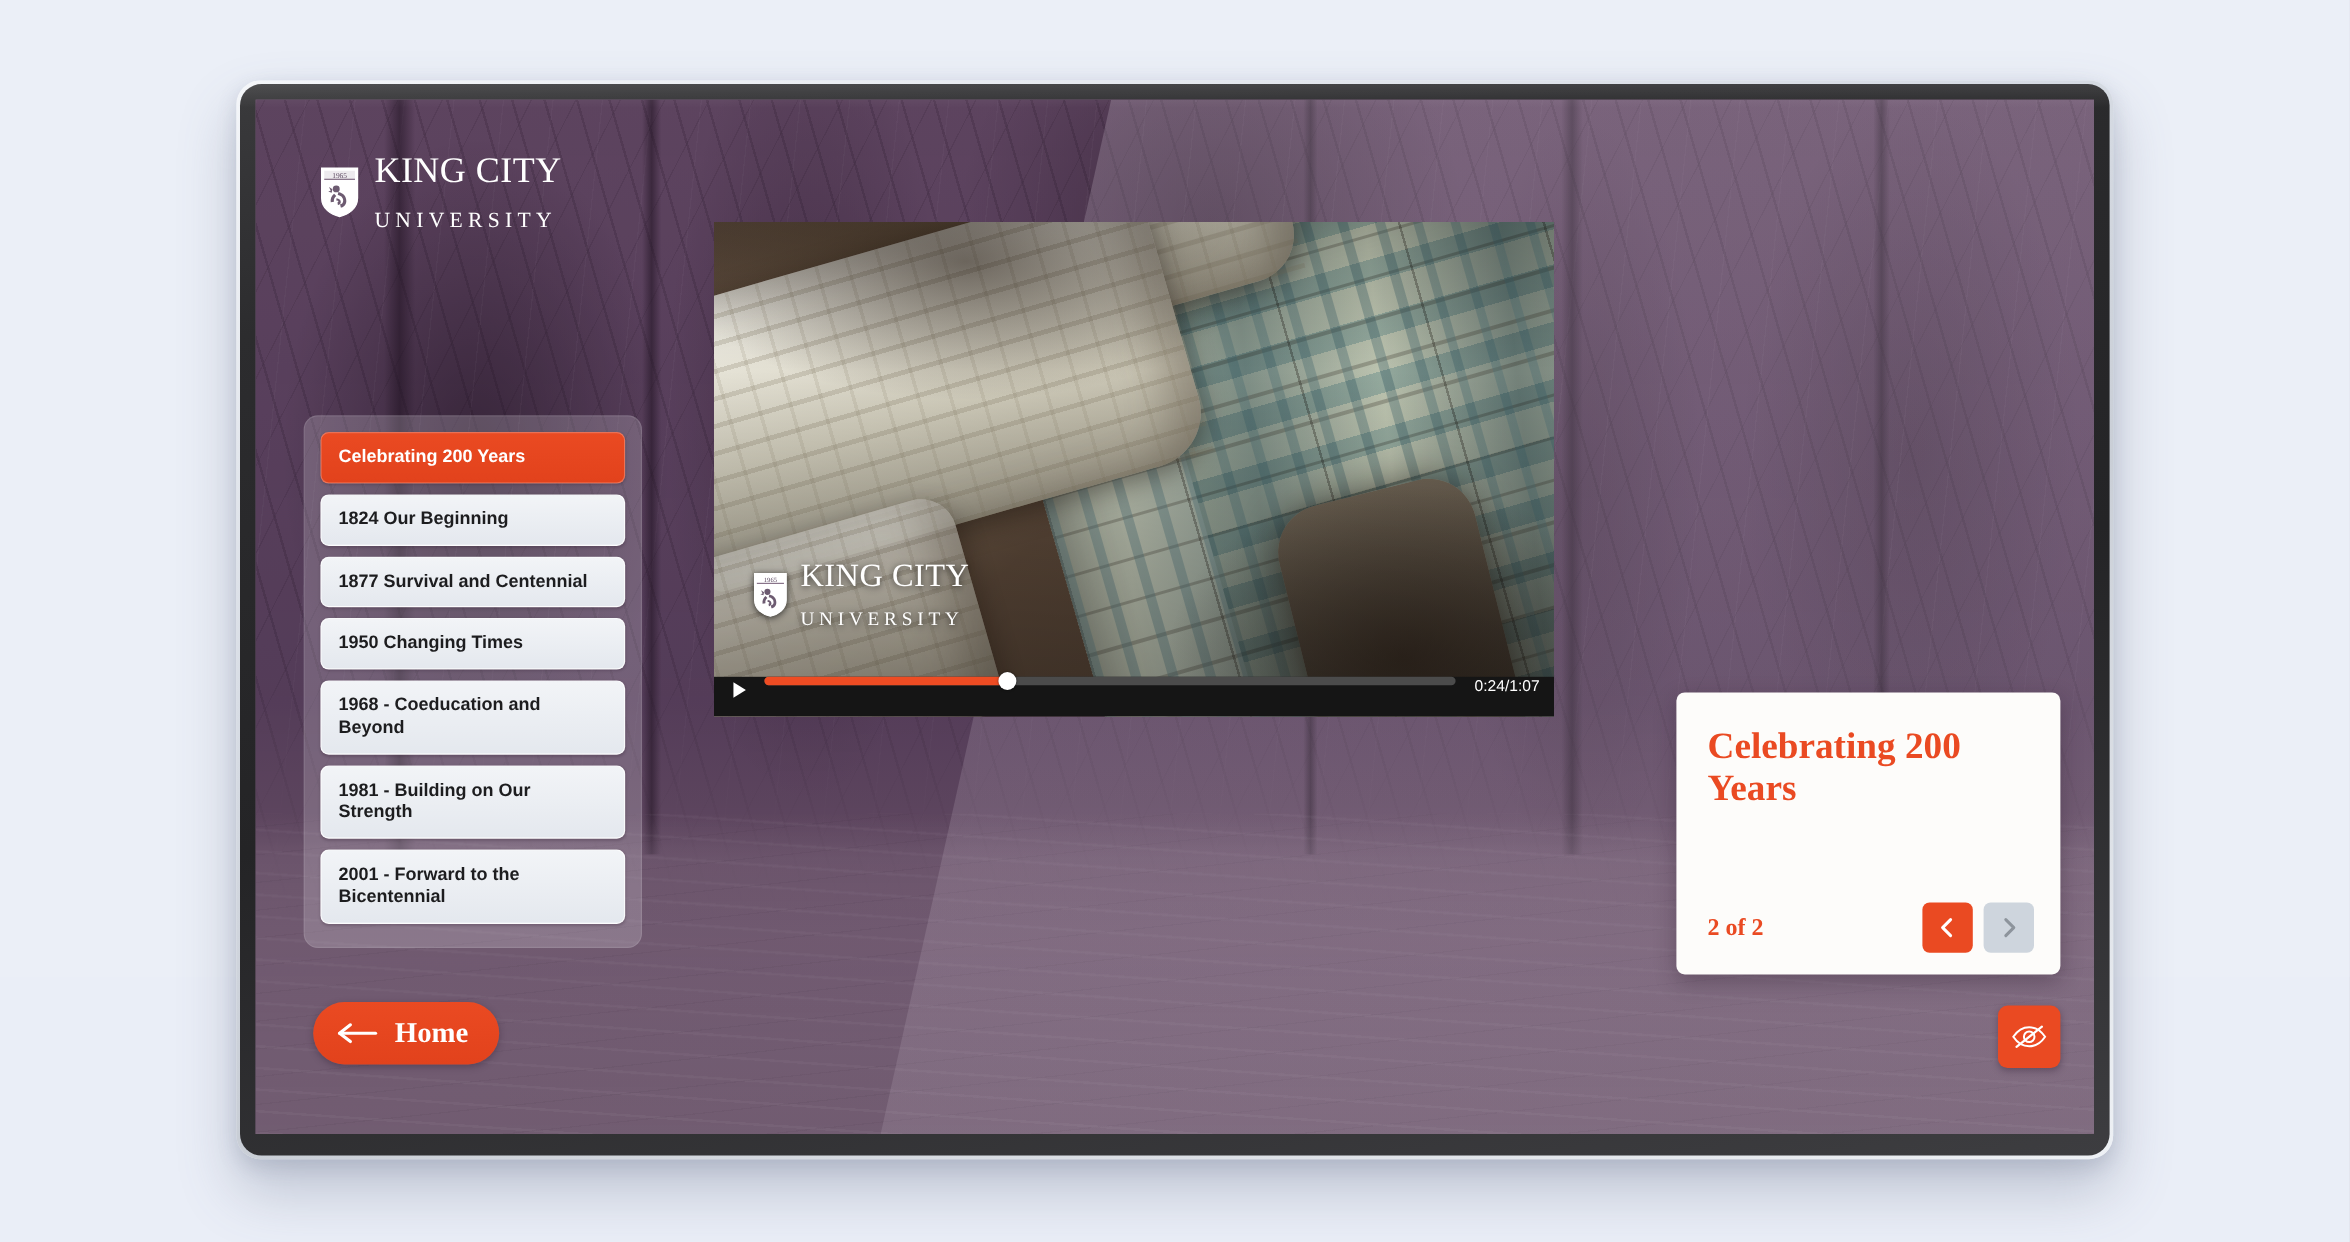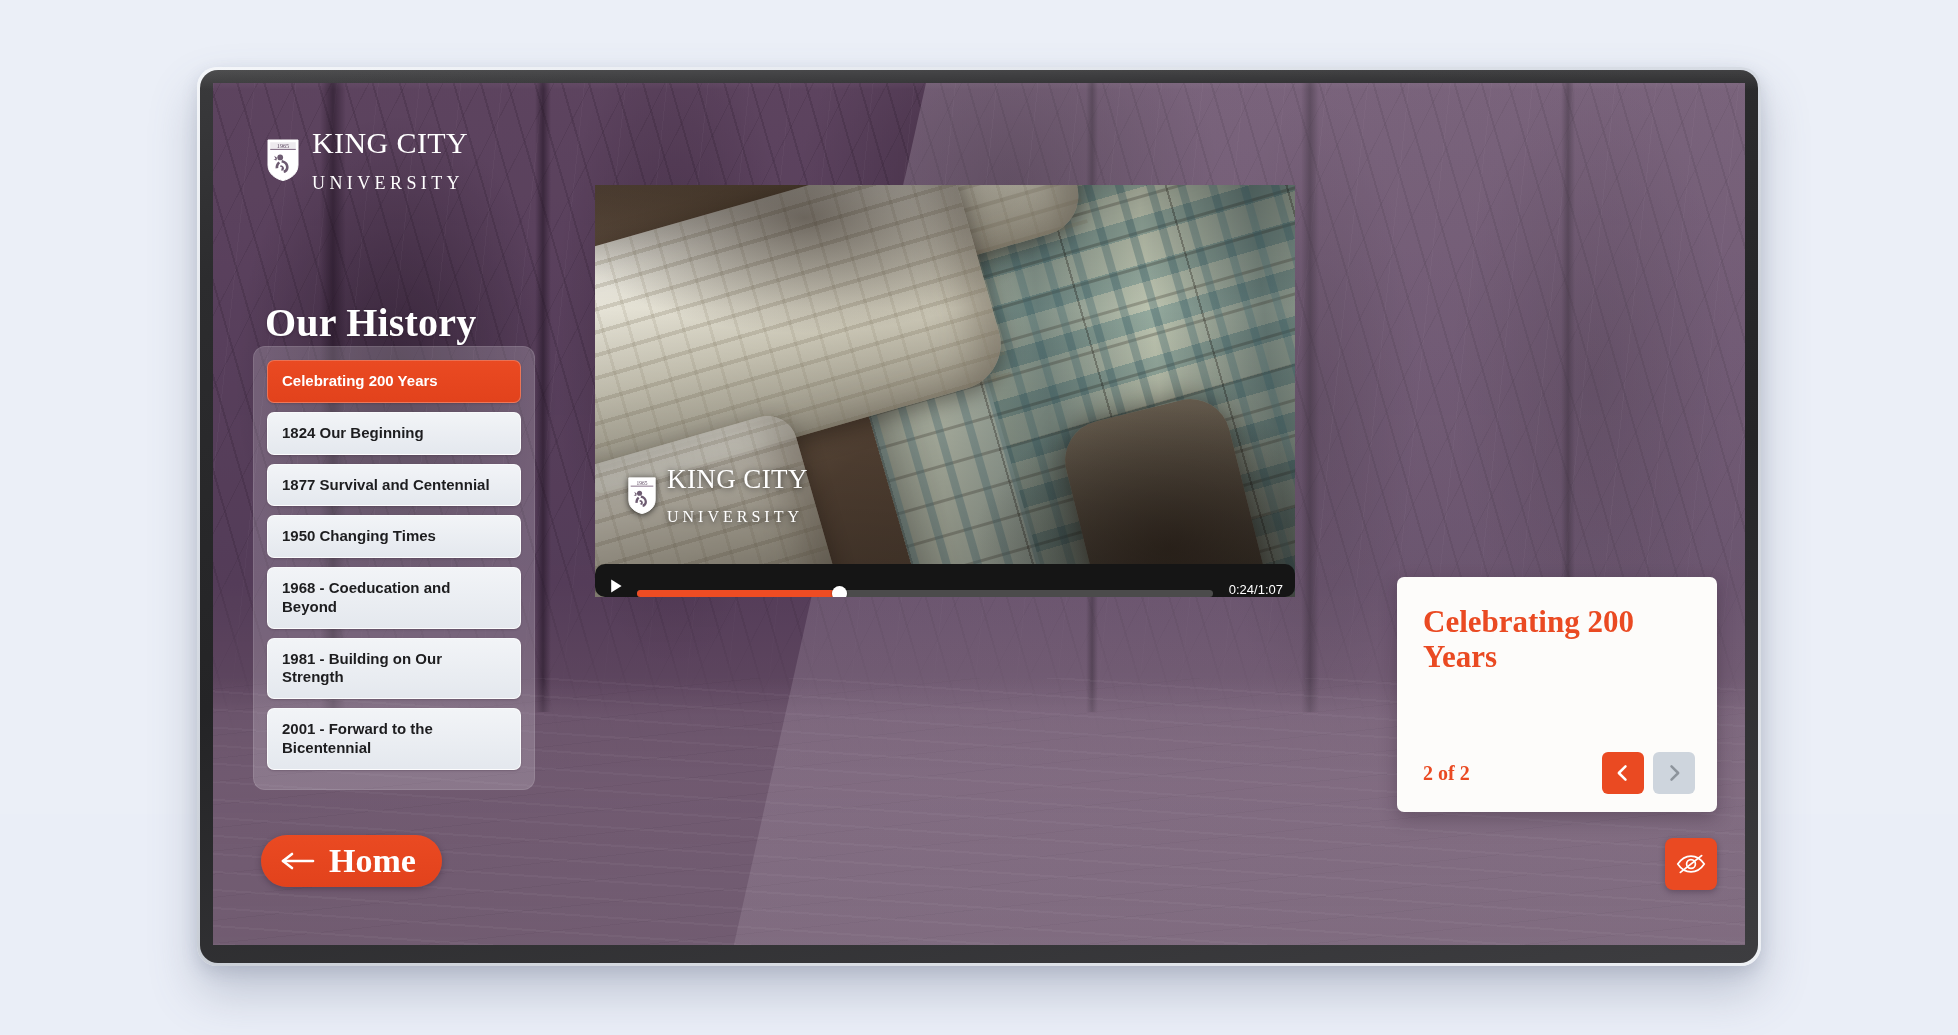--- a/index.html
+++ b/index.html
@@ -186,21 +186,21 @@
     border-radius: 26px;
     background: linear-gradient(180deg,#ea4a22,#e2421c);
     border: none;
     cursor: pointer;
     box-shadow: 0 2px 6px rgba(40,24,42,.35);
   }
   #home-button .arrow { width: 34px; height: 20px; flex:0 0 auto; }
   #home-button .label {
     font-family: "Liberation Serif", serif;
     font-weight: bold;
-    font-size: 34px;
+    font-size: 24px;
     color: #ffffff;
   }
 
   
   #video-player {
     position: absolute; left: 382px; top: 102px;
     width: 700px; height: 412px;
     background: #2a2421;
     overflow: hidden;
   }
@@ -282,24 +282,23 @@
   }
   #video-watermark .shield { width: 30px; height: 39px; }
   #video-watermark .logo-line1 { font-size: 27px; }
   #video-watermark .logo-line2 { font-size: 16px; letter-spacing: 4px; }
 
   
   #video-controls {
     position: absolute; left:0; right:0; bottom:0;
     height: 33px;
     background: #151515;
-    display: flex; align-items: flex-end;
+    display: flex; align-items: flex-start;
     padding: 0 0 0 10px;
     gap: 10px;
-    border-radius: 10px;
   }
   #play-button {
     width: 22px; height: 22px; flex:0 0 auto;
     background: none; border: none; cursor: pointer;
     display:flex; align-items:center; justify-content:center;
   }
   #progress-track {
     position: relative;
     flex: 1 1 auto;
     height: 7px;
@@ -410,21 +409,20 @@
               <path d="M12.4 23.4 C10.2 25.2 9.2 27.8 9.6 30.6 L12.3 30.1 C12 28.2 12.7 26.5 14.2 25.3 Z"></path>
               <path d="M14.4 27.2 C16.6 27.4 18 28.6 18 30.3 C18 31.7 17 32.7 15.6 32.9 L15.2 30.6 C15.8 30.5 16 30.2 16 29.9 C16 29.4 15.4 29.1 14.3 29 Z"></path>
             </g>
           </svg>
           <span class="logo-words">
             <span class="logo-line1">King City</span>
             <span class="logo-line2">University</span>
           </span>
         </div>
 
-        <h1 id="page-title">Our History</h1>
 
         <nav id="nav-panel">
           <button class="nav-item active">Celebrating 200 Years</button>
           <button class="nav-item">1824 Our Beginning</button>
           <button class="nav-item">1877 Survival and Centennial</button>
           <button class="nav-item">1950 Changing Times</button>
           <button class="nav-item">1968 - Coeducation and Beyond</button>
           <button class="nav-item">1981 - Building on Our Strength</button>
           <button class="nav-item">2001 - Forward to the Bicentennial</button>
         </nav>

